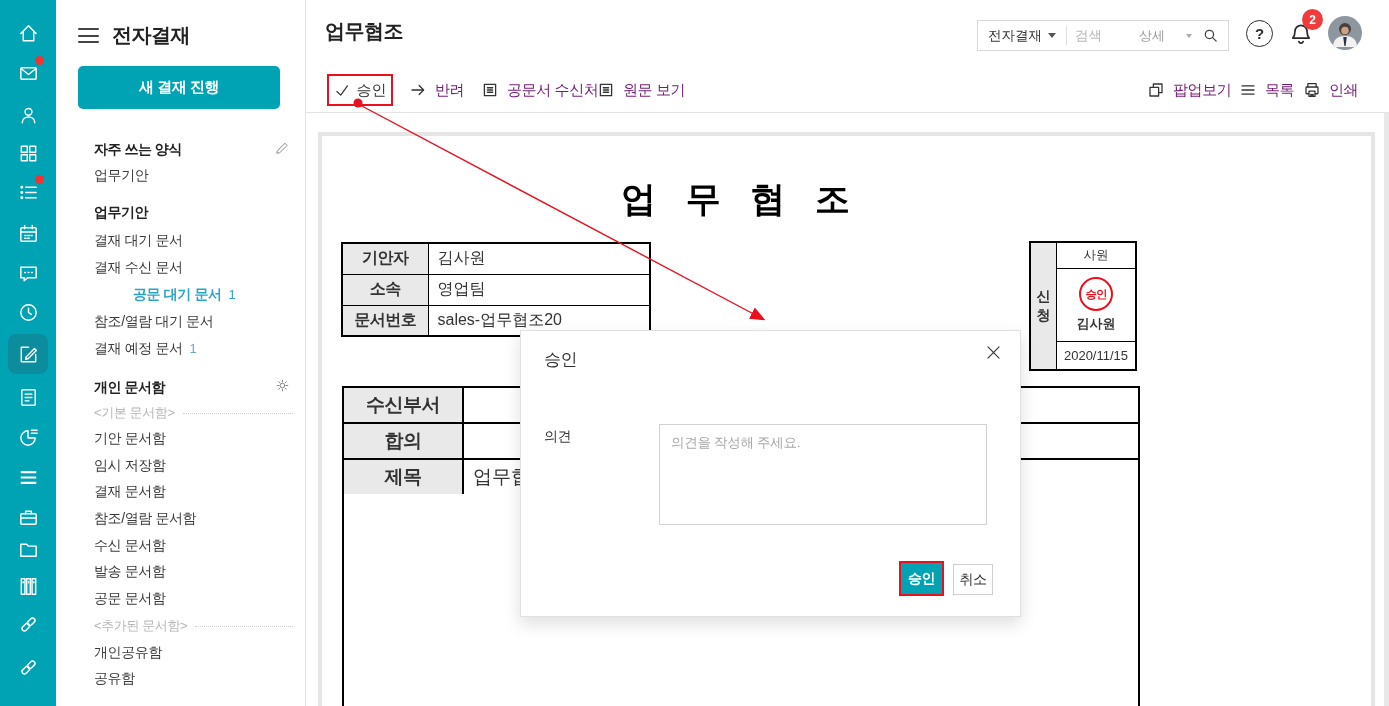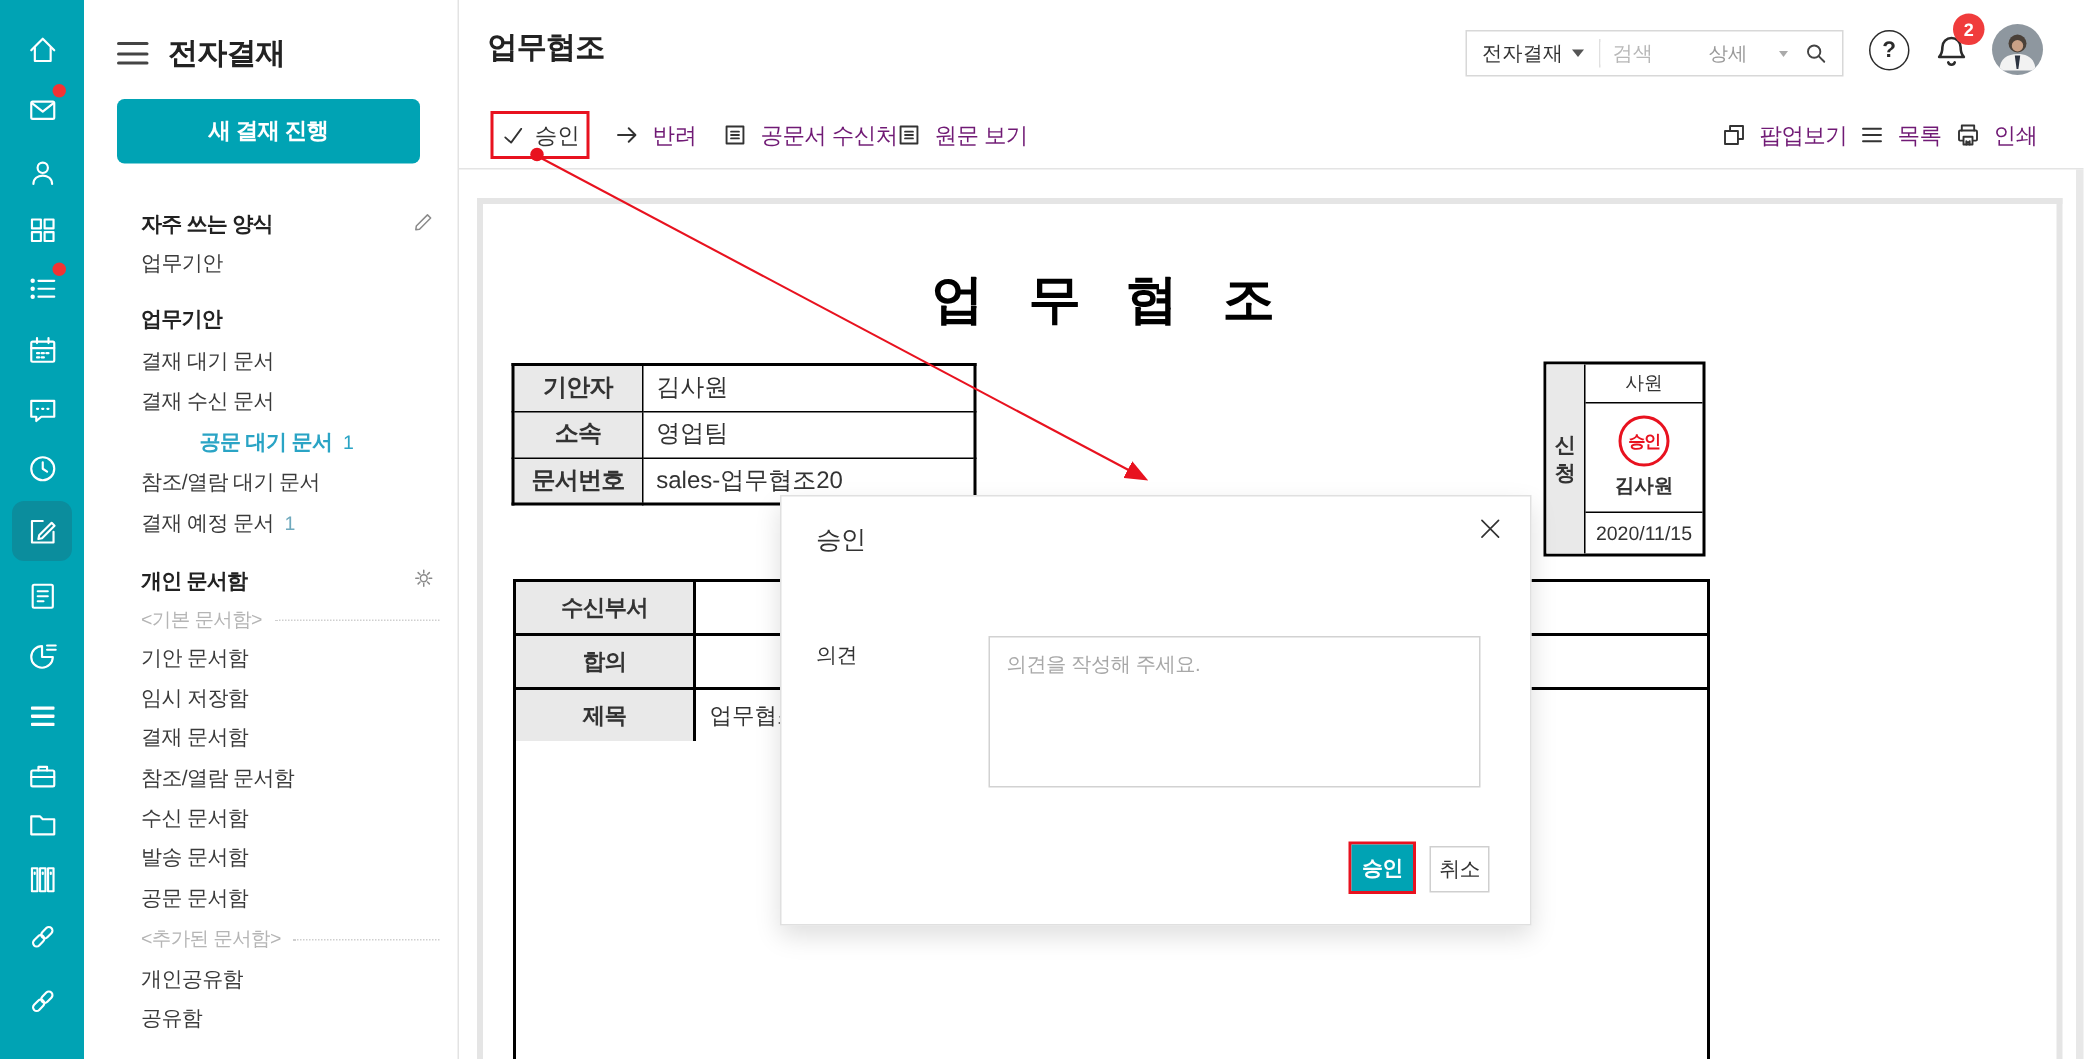--- a/index.html
+++ b/index.html
@@ -68,21 +68,21 @@
   .stamp-box { position:absolute; left:707px; top:105px; width:108px; height:130px; border:2px solid #000; display:flex; background:#fff; }
   .stamp-group { width:26px; background:#e9e9e9; border-right:1px solid #000; display:flex; align-items:center; justify-content:center; font-size:14px; font-weight:700; line-height:19px; }
   .stamp-group span { display:block; width:15px; word-break:break-all; text-align:center; }
   .stamp-col { flex:1; display:flex; flex-direction:column; }
   .stamp-rank { height:26px; border-bottom:1px solid #000; display:flex; align-items:center; justify-content:center; font-size:12.5px; }
   .stamp-mid { flex:1; display:flex; flex-direction:column; align-items:center; justify-content:center; gap:4px; border-bottom:1px solid #000; }
   .seal { width:34px; height:34px; border:2.5px solid #e8121f; border-radius:50%; color:#e8121f; font-size:11.5px; font-weight:700; display:flex; align-items:center; justify-content:center; letter-spacing:-1px; }
   .stamp-name { font-size:13px; font-weight:700; }
   .stamp-date { height:27px; display:flex; align-items:center; justify-content:center; font-size:13px; }
   .body-tbl { position:absolute; left:20px; top:250px; width:798px; border-collapse:collapse; border:2px solid #000; }
-  .body-tbl td { border:2px solid #000; height:36px; font-size:15px;margin-left:28px; }
+  .body-tbl td { border:2px solid #000; height:36px; font-size:19px;margin-left:28px; }
   .body-tbl td.lbl { width:120px; background:#e9e9e9; text-align:center; font-weight:700; letter-spacing:-0.5px; }
   .body-tbl td.val { padding-left:9px; white-space:nowrap; }
   .doc-body { position:absolute; left:20px; top:358px; width:798px; height:250px; border-left:2px solid #000; border-right:2px solid #000; background:#fff; }
 
   
   .modal { position:absolute; left:520px; top:330px; width:501px; height:287px; background:#fff; border:1px solid #e0e0e0; box-shadow:0 7px 16px rgba(0,0,0,0.13); z-index:50; }
   .modal-title { position:absolute; left:23px; top:17px; font-size:17px; font-weight:400; color:#333; letter-spacing:-0.5px; }
   .modal-close { position:absolute; right:14px; top:8px; width:26px; height:26px; display:flex; align-items:center; justify-content:center; cursor:pointer; }
   .modal-close svg { width:19px; height:19px; stroke:#333; stroke-width:1.4; stroke-linecap:round; }
   .modal-lbl { position:absolute; left:23px; top:97px; font-size:14px; color:#333; letter-spacing:-0.4px; }

